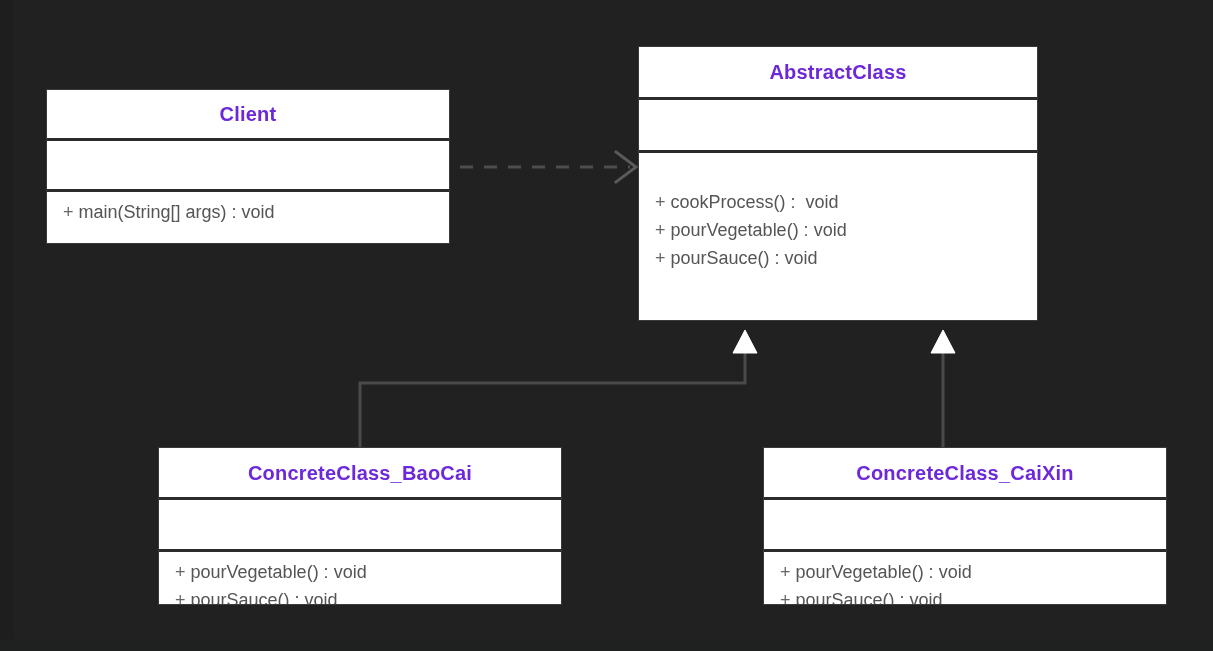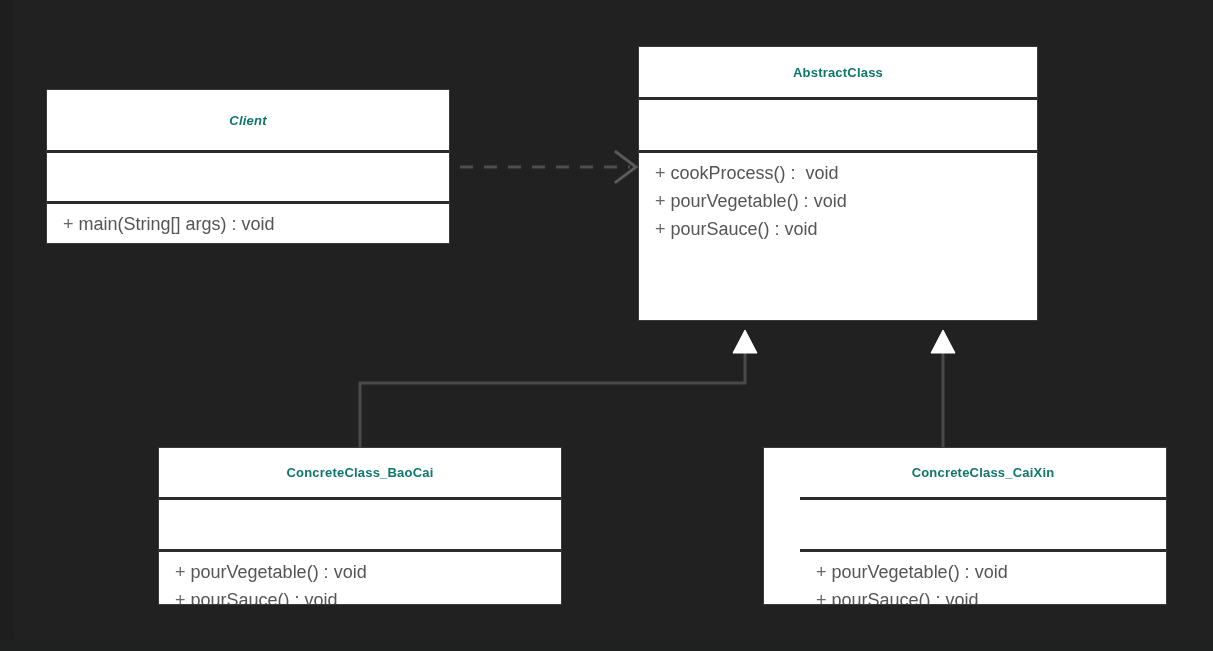--- a/index.html
+++ b/index.html
@@ -40,22 +40,22 @@
   .uml-class {
     position: absolute;
     background: #ffffff;
     box-sizing: border-box;
     border: 1px solid #3a3a3a;
     overflow: hidden;
   }
   .uml-name {
     text-align: left;
     font-weight: bold;
-    color: #0f766e;
-    font-size: 13px;
+    color: #6d28d9;
+    font-size: 20px;
     letter-spacing: 0.2px;
     line-height: 1;
     display: flex;
     align-items: center;
     justify-content: center;
     box-sizing: border-box;
   }
   .uml-divider {
     height: 3px;
     background: #2b2b2b;
@@ -73,35 +73,35 @@
     font-size: 18px;
     line-height: 28px;
     white-space: pre;
   }
   .uml-member .vis {
     color: #666666;
   }
 
   
   #class-client        { left: 46px;  top: 89px;  width: 404px; height: 155px; }
-  #class-client .uml-name    { height: 60px; font-style: italic; }
+  #class-client .uml-name    { height: 48px; }
   #class-client .uml-attrs   { height: 48px; }
   #class-client .uml-methods { height: 64px; }
 
   #class-abstract      { left: 638px; top: 46px;  width: 400px; height: 275px; }
   #class-abstract .uml-name   { height: 50px; }
   #class-abstract .uml-attrs  { height: 50px; }
-  #class-abstract .uml-methods{ height: 166px; }
+  #class-abstract .uml-methods{ height: 166px; margin-top: 29px; }
 
   #class-baocai        { left: 158px; top: 447px; width: 404px; height: 158px; }
   #class-baocai .uml-name     { height: 49px; }
   #class-baocai .uml-attrs    { height: 49px; }
   #class-baocai .uml-methods  { height: 54px; }
 
-  #class-caixin        { left: 763px; top: 447px; width: 404px; height: 158px; padding-left: 36px; }
+  #class-caixin        { left: 763px; top: 447px; width: 404px; height: 158px; }
   #class-caixin .uml-name     { height: 49px; }
   #class-caixin .uml-attrs    { height: 49px; }
   #class-caixin .uml-methods  { height: 54px; }
 
   
   #connectors {
     position: absolute;
     left: 0; top: 0;
     width: 1213px; height: 651px;
     pointer-events: none;

